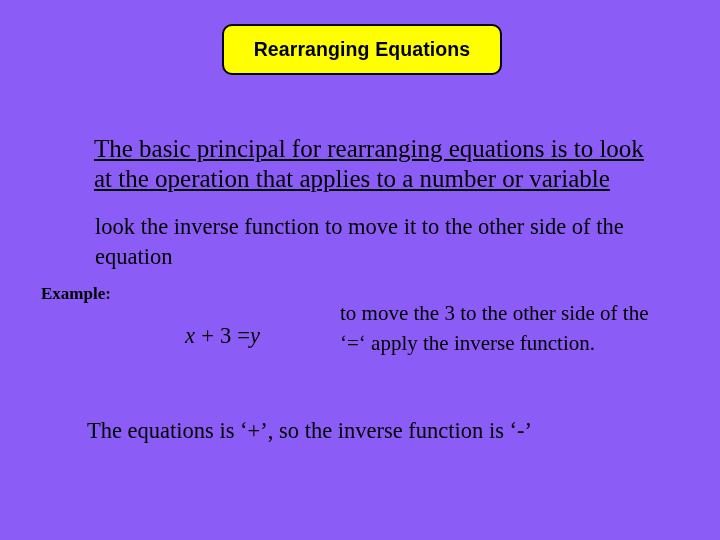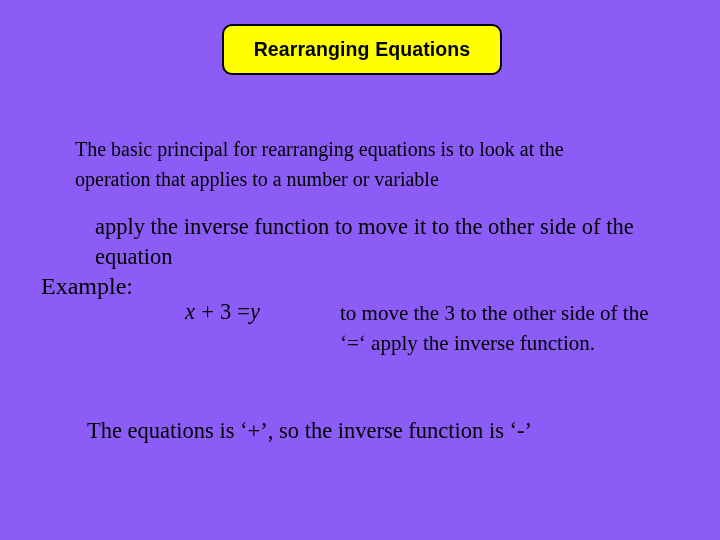--- a/index.html
+++ b/index.html
@@ -49,45 +49,47 @@
     white-space: nowrap;
   }
 
   
   .block {
     position: absolute;
     color: #000000;
   }
 
   #para-1 {
-    left: 75px;
+    left: 94px;
     top: 134px;
     width: 560px;
-    font-size: 20px;
+    font-size: 25px;
     line-height: 30px;
+    text-decoration: underline;
   }
 
   #para-2 {
     left: 95px;
     top: 212px;
     width: 560px;
     font-size: 22.5px;
     line-height: 30px;
   }
 
   #example-label {
     left: 41px;
-    top: 272px;
-    font-size: 24px;
+    top: 280px;
+    font-size: 17px;
     line-height: 28px;
+    font-weight: bold;
   }
 
   #equation-1 {
     left: 185px;
-    top: 298px;
+    top: 322px;
     font-size: 22.5px;
     line-height: 28px;
     white-space: nowrap;
   }
 
   #para-3 {
     left: 340px;
     top: 299px;
     width: 330px;
     font-size: 21px;
@@ -128,21 +130,21 @@
 <body>
 
 <div id="slide">
 
   <div id="title-box">
     <span id="title-text">Rearranging Equations</span>
   </div>
 
   <div id="para-1" class="block">The basic principal for rearranging equations is to look at the operation that applies to a number or variable</div>
 
-  <div id="para-2" class="block">apply the inverse function to move it to the other side of the equation</div>
+  <div id="para-2" class="block">look the inverse function to move it to the other side of the equation</div>
 
   <div id="example-label" class="block">Example:</div>
 
   <div id="equation-1" class="block">
     <span class="mvar">x</span><span class="mop eq-spacer"> </span><span class="mop">+</span><span class="mop eq-spacer"> </span><span class="mnum">3</span><span class="mop eq-spacer"> </span><span class="mop">=</span><span class="mvar">y</span>
   </div>
 
   <div id="para-3" class="block">to move the 3 to the other side of the ‘=‘ apply the inverse function.</div>
 
   <div id="para-4" class="block">The equations is ‘+’, so the inverse function is ‘-’</div>

